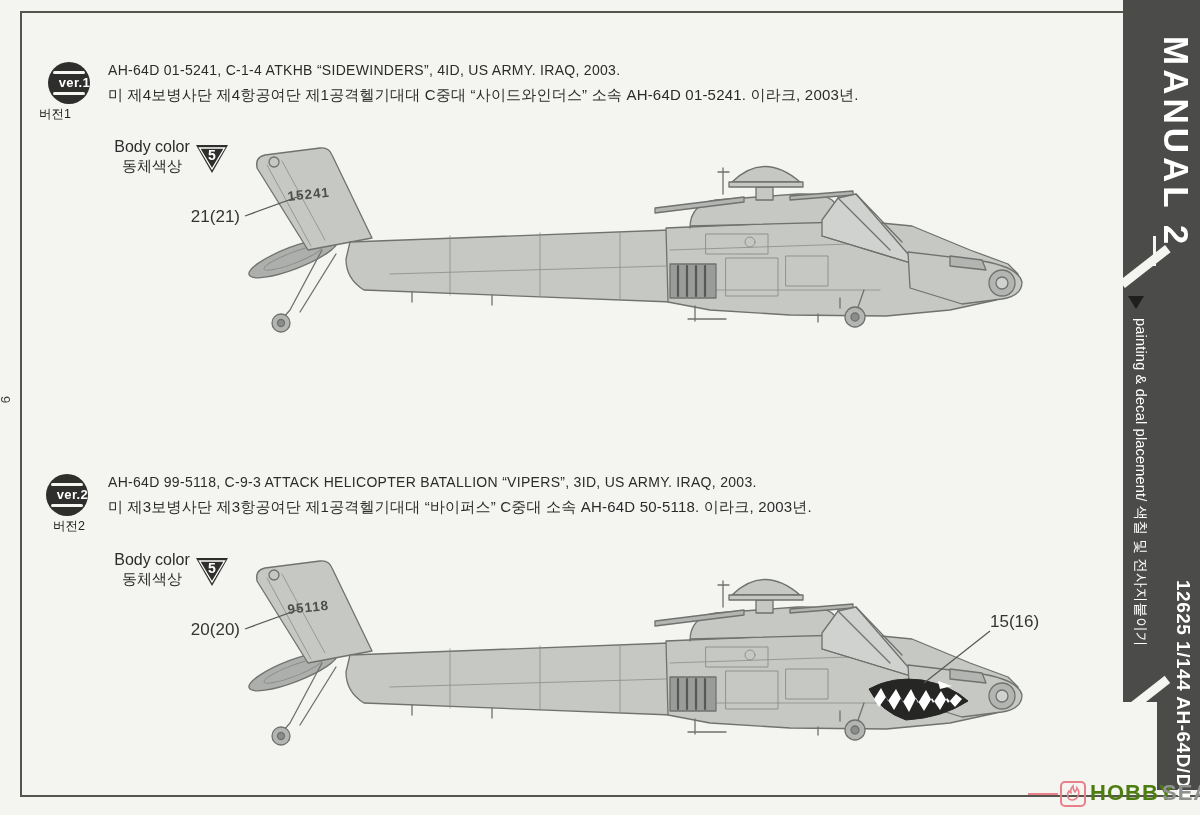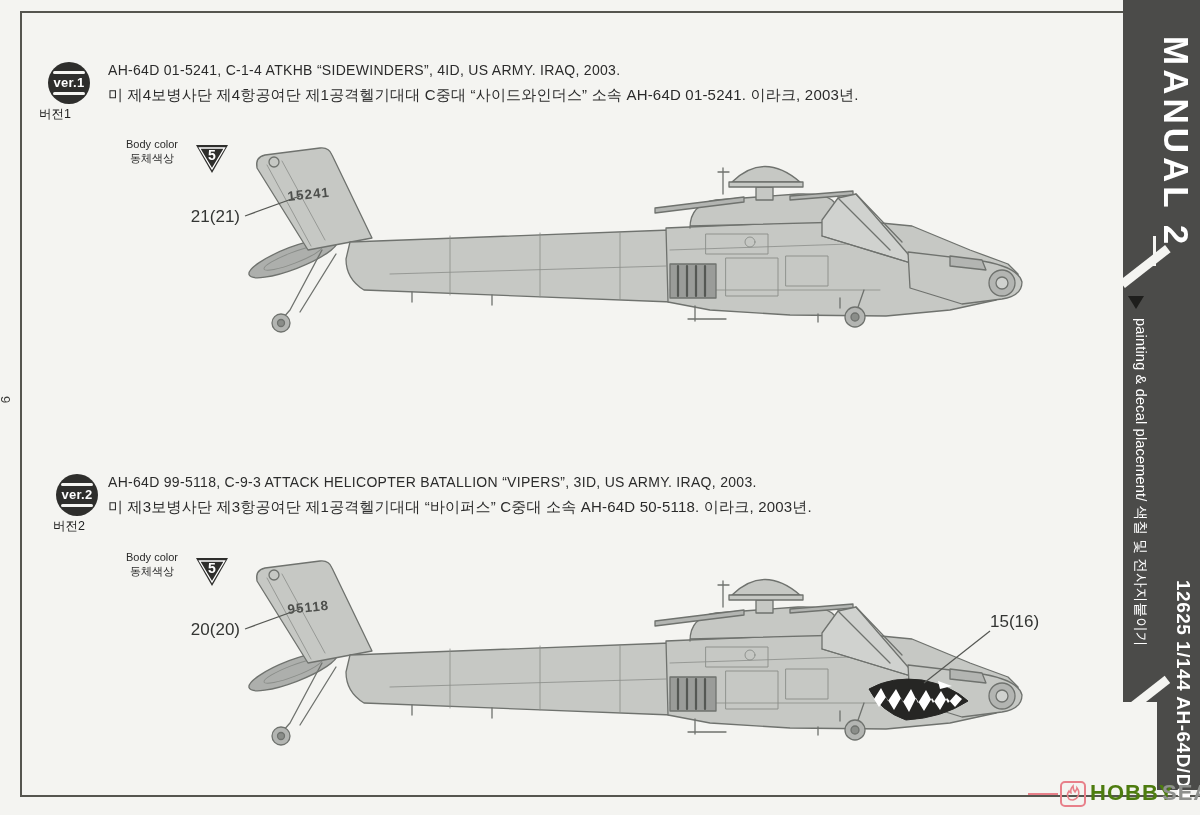--- a/index.html
+++ b/index.html
@@ -12,29 +12,29 @@
 
   
   .pageno{position:absolute;left:2px;top:392px;font-size:13px;color:#3a3a38;
           transform:rotate(90deg);}
 
   
   .badge{position:absolute;width:42px;height:42px;border-radius:50%;
          background:#2e2e2c;}
   .badge .slit{position:absolute;left:5px;width:32px;height:3px;background:#f4f4f1;border-radius:2px;}
   .badge .slit.top{top:9px;} .badge .slit.bot{bottom:9px;}
-  .badge .vtxt{position:absolute;left:0;right:0;top:13px;text-align:center;
+  .badge .vtxt{position:absolute;left:0;right:0;top:13px;text-align:right;
          color:#fff;font-size:13px;font-weight:bold;letter-spacing:.3px;}
   .badge-kr{position:absolute;width:60px;text-align:center;font-size:12.5px;color:#222;}
 
   .title-en{position:absolute;left:108px;font-size:14px;font-weight:500;color:#2b2b2b;letter-spacing:.3px;white-space:nowrap;}
   .title-kr{position:absolute;left:108px;font-size:15px;color:#2b2b2b;letter-spacing:.2px;white-space:nowrap;}
 
   .bodycolor{position:absolute;left:107px;width:90px;text-align:center;color:#2b2b2b;}
-  .bodycolor .en{font-size:11px;} .bodycolor .kr{font-size:11px;margin-top:1px;}
+  .bodycolor .en{font-size:16px;} .bodycolor .kr{font-size:15px;margin-top:1px;}
 
   .tri-badge{position:absolute;width:34px;height:30px;}
 
   
   .bar{position:absolute;background:#4b4b49;}
   .rot{transform:rotate(90deg);transform-origin:0 0;position:absolute;white-space:nowrap;}
   .manual{font-size:35px;font-weight:bold;color:#fff;letter-spacing:4px;}
   .paintxt{font-size:14.5px;color:#fff;letter-spacing:.2px;}
   .kitnum{font-size:19px;font-weight:bold;color:#fff;letter-spacing:.5px;}
   .notch{position:absolute;background:#f4f4f1;transform:rotate(-38deg);}
@@ -137,21 +137,21 @@
   <text x="17" y="16" text-anchor="middle" font-size="14" font-weight="bold" fill="#fff">5</text>
 </svg>
 
 <svg class="abs" style="left:150px;top:138px;" width="900" height="210" viewBox="0 0 900 210">
   <use href="#airframe"></use>
   <text x="138" y="63" transform="rotate(-6 138 63)" font-size="13.5" font-weight="bold" fill="#4d4f4c" letter-spacing="1">15241</text>
   <line x1="95" y1="78" x2="150" y2="58" stroke="#555753" stroke-width="1.2"></line>
   <text x="90" y="84" text-anchor="end" font-size="17" fill="#333533">21(21)</text>
 </svg>
 
-<div class="badge" style="left:56px;top:474px;">
+<div class="badge" style="left:46px;top:474px;">
   <div class="slit top"></div>
   <div class="vtxt">ver.2</div>
   <div class="slit bot"></div>
 </div>
 <div class="badge-kr" style="left:39px;top:518px;">버전2</div>
 <div class="title-en" style="top:474px;">AH-64D 99-5118, C-9-3 ATTACK HELICOPTER BATALLION “VIPERS”, 3ID, US ARMY. IRAQ, 2003.</div>
 <div class="title-kr" style="top:498px;">미 제3보병사단 제3항공여단 제1공격헬기대대 “바이퍼스” C중대 소속 AH-64D 50-5118. 이라크, 2003년.</div>
 
 <div class="bodycolor" style="top:551px;">
   <div class="en">Body color</div>

